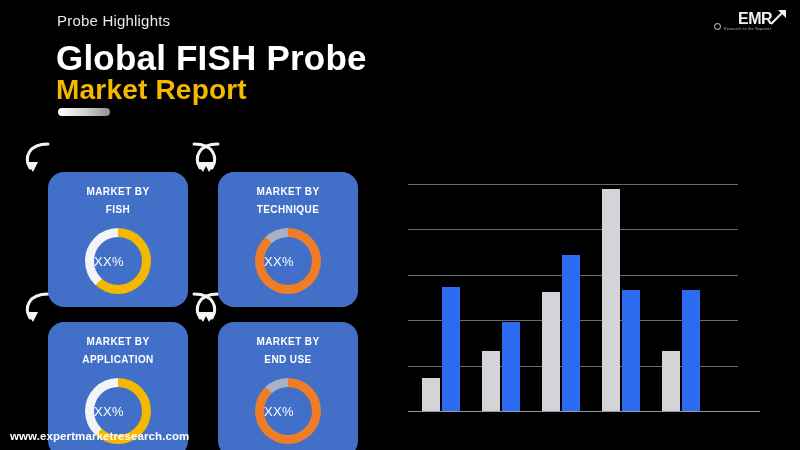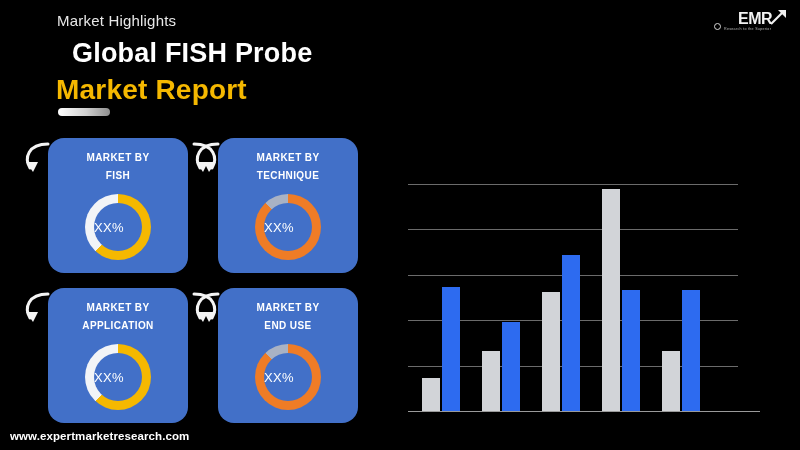--- a/index.html
+++ b/index.html
@@ -26,25 +26,24 @@
     top: 12px;
     font-size: 15px;
     color: #e8e8e8;
     letter-spacing: 0.2px;
     font-weight: 400;
   }
   .title-line1 {
     position: absolute;
     left: 56px;
     top: 38px;
-    font-size: 27px;
+    font-size: 35px;
     font-weight: bold;
     color: #ffffff;
     letter-spacing: 0.2px;
-    margin-left: 16px;
   }
   .title-line2 {
     position: absolute;
     left: 56px;
     top: 74px;
     font-size: 28px;
     font-weight: bold;
     color: #f5b800;
     letter-spacing: 0.2px;
   }
@@ -103,20 +102,21 @@
   }
 
   
   .card {
     position: absolute;
     width: 140px;
     height: 135px;
     background: #4270c8;
     border-radius: 16px;
     box-sizing: border-box;
+    margin-top: 34px;
   }
   .card-1 { left: 48px;  top: 138px; }
   .card-2 { left: 218px; top: 138px; }
   .card-3 { left: 48px;  top: 288px; }
   .card-4 { left: 218px; top: 288px; }
 
   .card-title {
     position: absolute;
     left: 0;
     right: 0;
@@ -212,21 +212,21 @@
     color: #ffffff;
     letter-spacing: 0.1px;
     text-align: right;
   }
 </style>
 </head>
 <body>
 
 <div id="page">
 
-  <div class="eyebrow">Market Highlights</div>
+  <div class="eyebrow">Probe Highlights</div>
   <div class="title-line1">Global FISH Probe</div>
   <div class="title-line2">Market Report</div>
   <div class="title-rule"></div>
 
   <div class="logo">
     <div class="logo-dot"></div>
     <div class="logo-text">EMR</div>
     <div class="logo-tag">Research to the Superior</div>
     <svg class="logo-arrow" viewBox="0 0 20 18">
       <path d="M3 16 L16 3" stroke="#f0f0f0" stroke-width="2.2" fill="none"></path>

